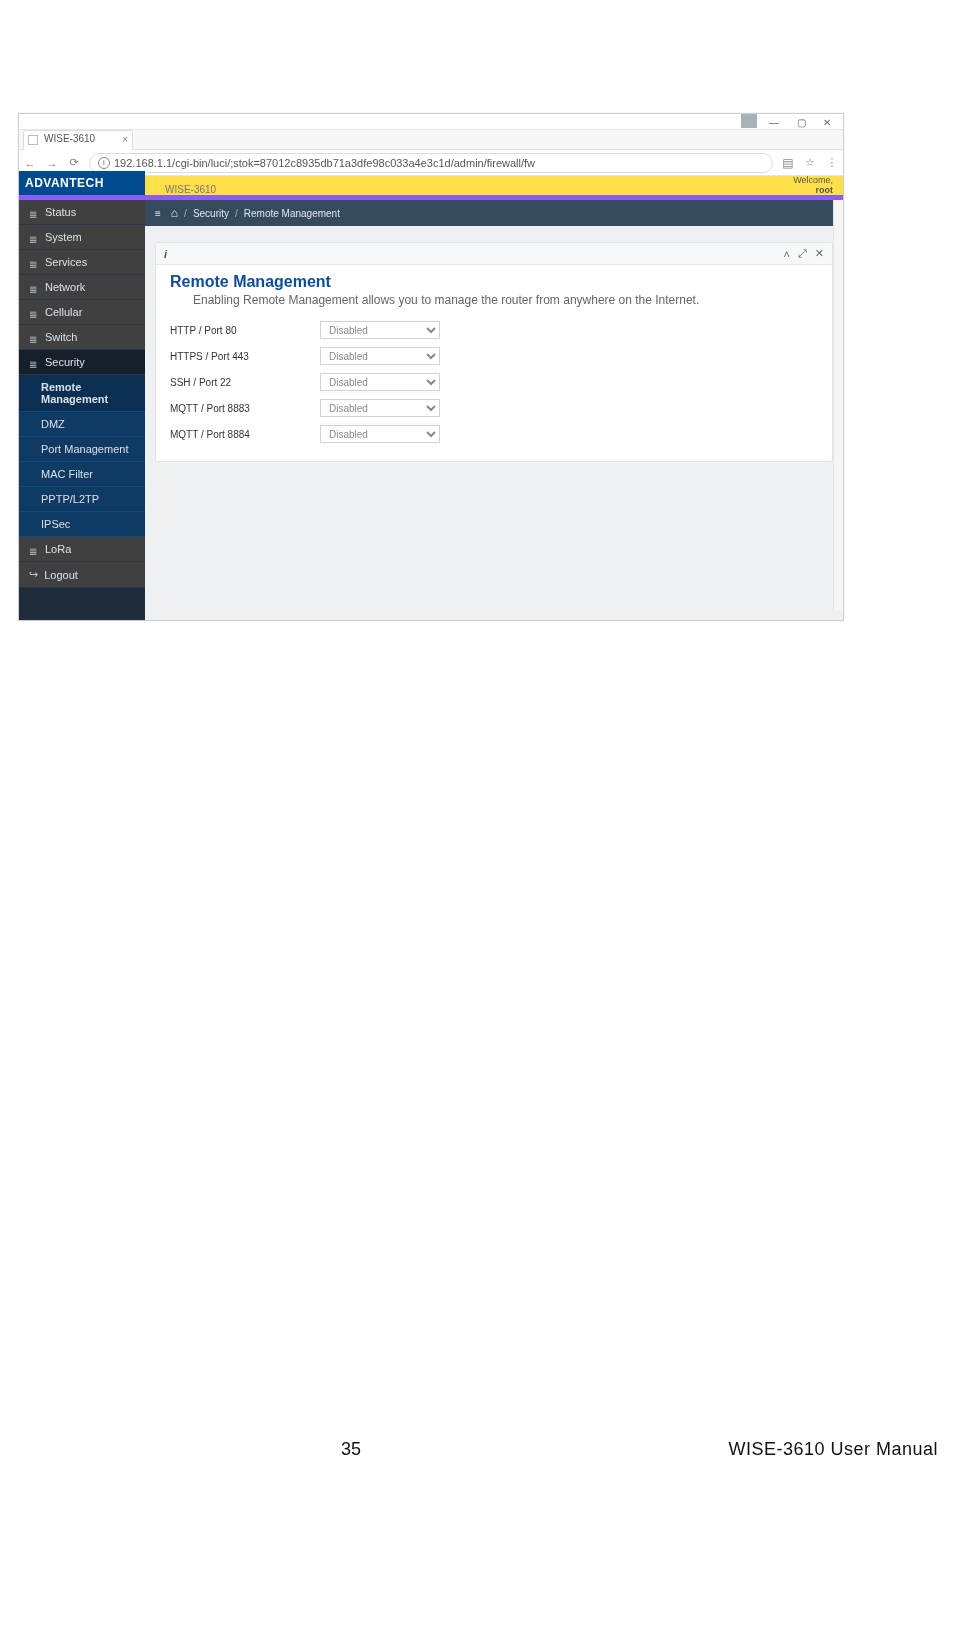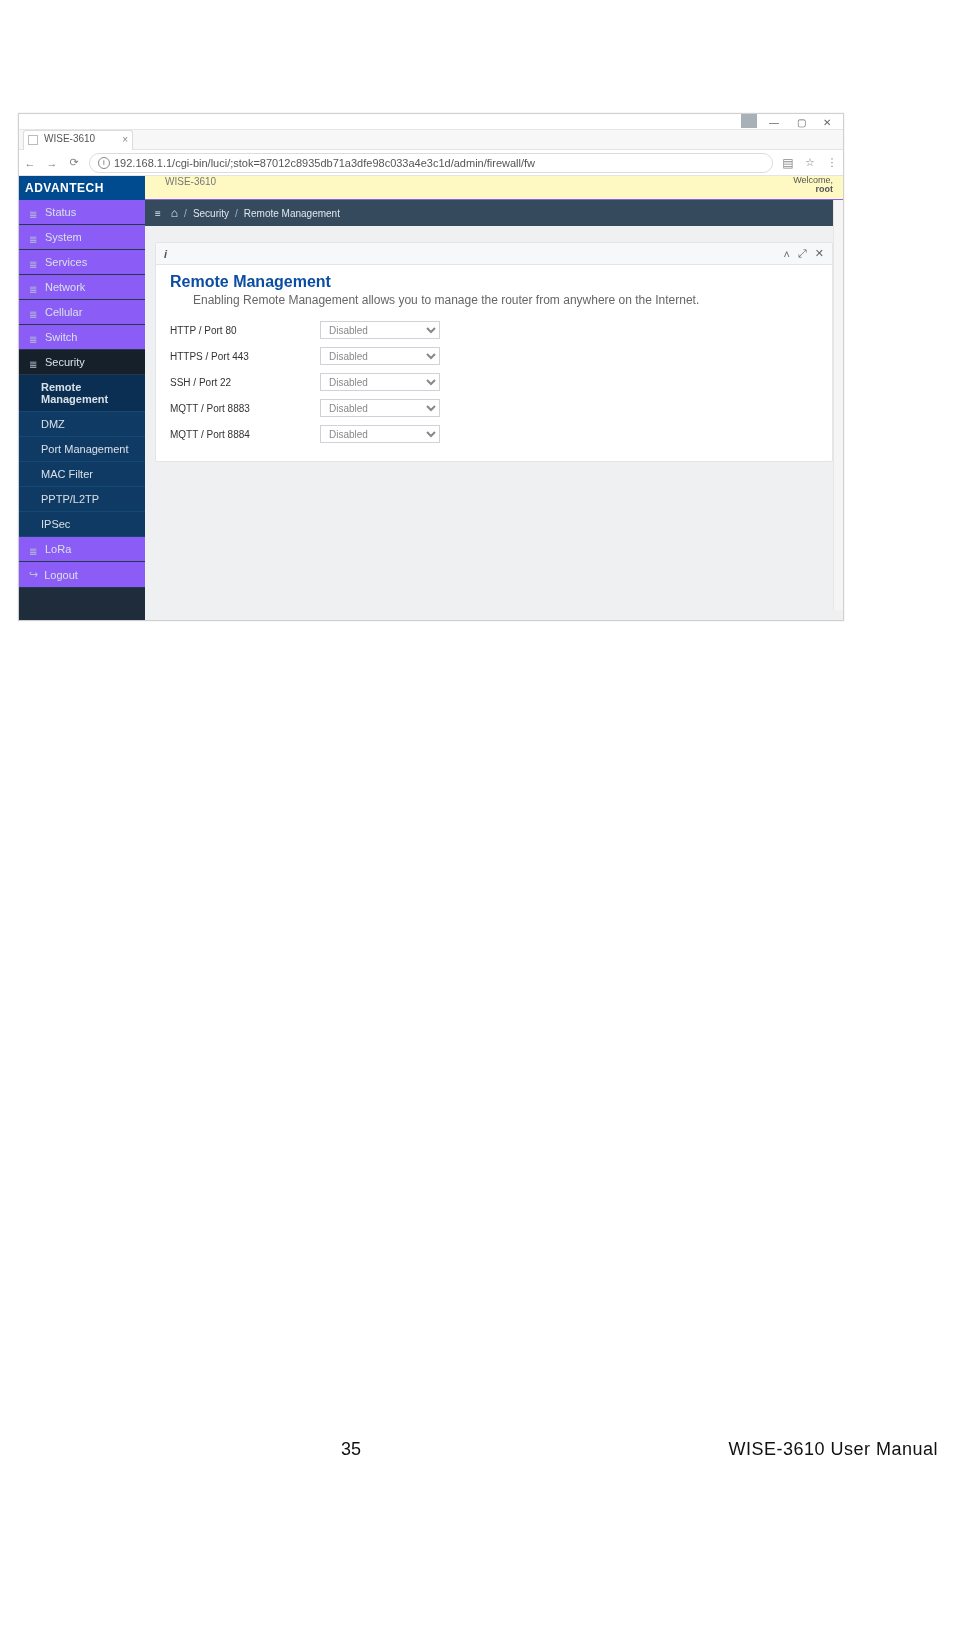--- a/index.html
+++ b/index.html
@@ -41,41 +41,41 @@
   .addr-row .urlbox .info-i { display:inline-block; width:12px; height:12px; border:1px solid #888; border-radius:50%; font-size:8px; line-height:10px; text-align:center; margin-right:4px; color:#666;}
   .addr-row .url-text { flex:1; white-space: nowrap; overflow:hidden; text-overflow:ellipsis; font-size:11px;}
   .addr-row .star { width:22px; text-align:center; color:#888; }
   .addr-row .translate { width:22px; text-align:center; color:#888; font-size:12px;}
   .addr-row .menu { width:22px; text-align:center; color:#888; }
 
   
   .app { position: relative; height: calc(100% - 62px); }
 
   .app-header {
-    height: 24px; background: #fef9c3; border-bottom:1px solid #8b5cf6;
-    display:flex; align-items:flex-start;
+    height: 24px; background: #fde047; border-bottom:5px solid #8b5cf6;
+    display:flex; align-items:flex-end;
   }
   .brand {
     width:126px; height:24px; background:#004a8f; color:#fff; font-weight:bold;
     font-size:12px; display:flex; align-items:center; padding-left:6px; letter-spacing:.5px;
     font-family: Arial, sans-serif;
   }
   .device-name { font-size:10px; color:#777; padding-left:20px; }
   .welcome { margin-left:auto; padding-right:10px; text-align:right; font-size:9px; color:#555; line-height:1.05;}
   .welcome .u { font-weight:bold; }
 
   .app-body { display:flex; height: calc(100% - 24px); }
 
   
   .sidebar { width:126px; background:#1f2c3b; color:#d9e0e8; font-size:11px; overflow:hidden; }
   .sidebar .item {
     display:flex; align-items:center; gap:6px; padding:6px 10px;
     border-bottom:1px solid #26384c;
   }
-  .sidebar .item.top { background:#8b5cf6; }
+  .sidebar .item.top { background:#404040; }
   .sidebar .item.active-parent { background:#15202b; }
   .sidebar .list-ic { display:inline-block; width:10px; height:8px; }
   .sidebar .list-ic::before { content:"≣"; font-size:10px; color:#b8c4d1; line-height:8px;}
   .sidebar .logout-ic::before { content:"↪"; font-size:11px; color:#b8c4d1;}
   .sidebar .sub {
     background:#0f3a63; padding:6px 10px 6px 22px;
     border-bottom:1px solid #154975;
   }
   .sidebar .sub.active { background:#0a2f52; font-weight:bold; }
 

